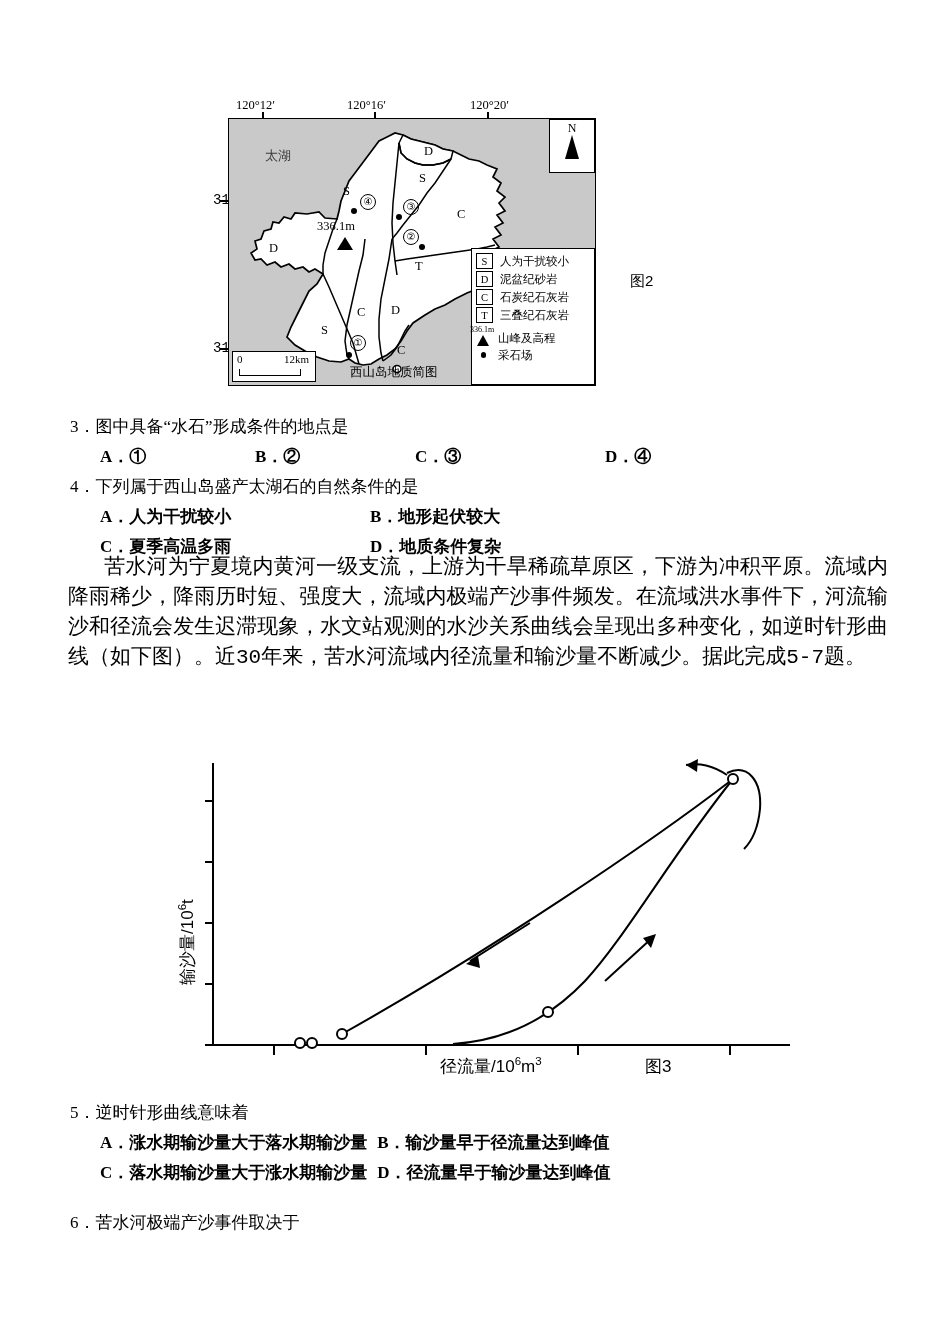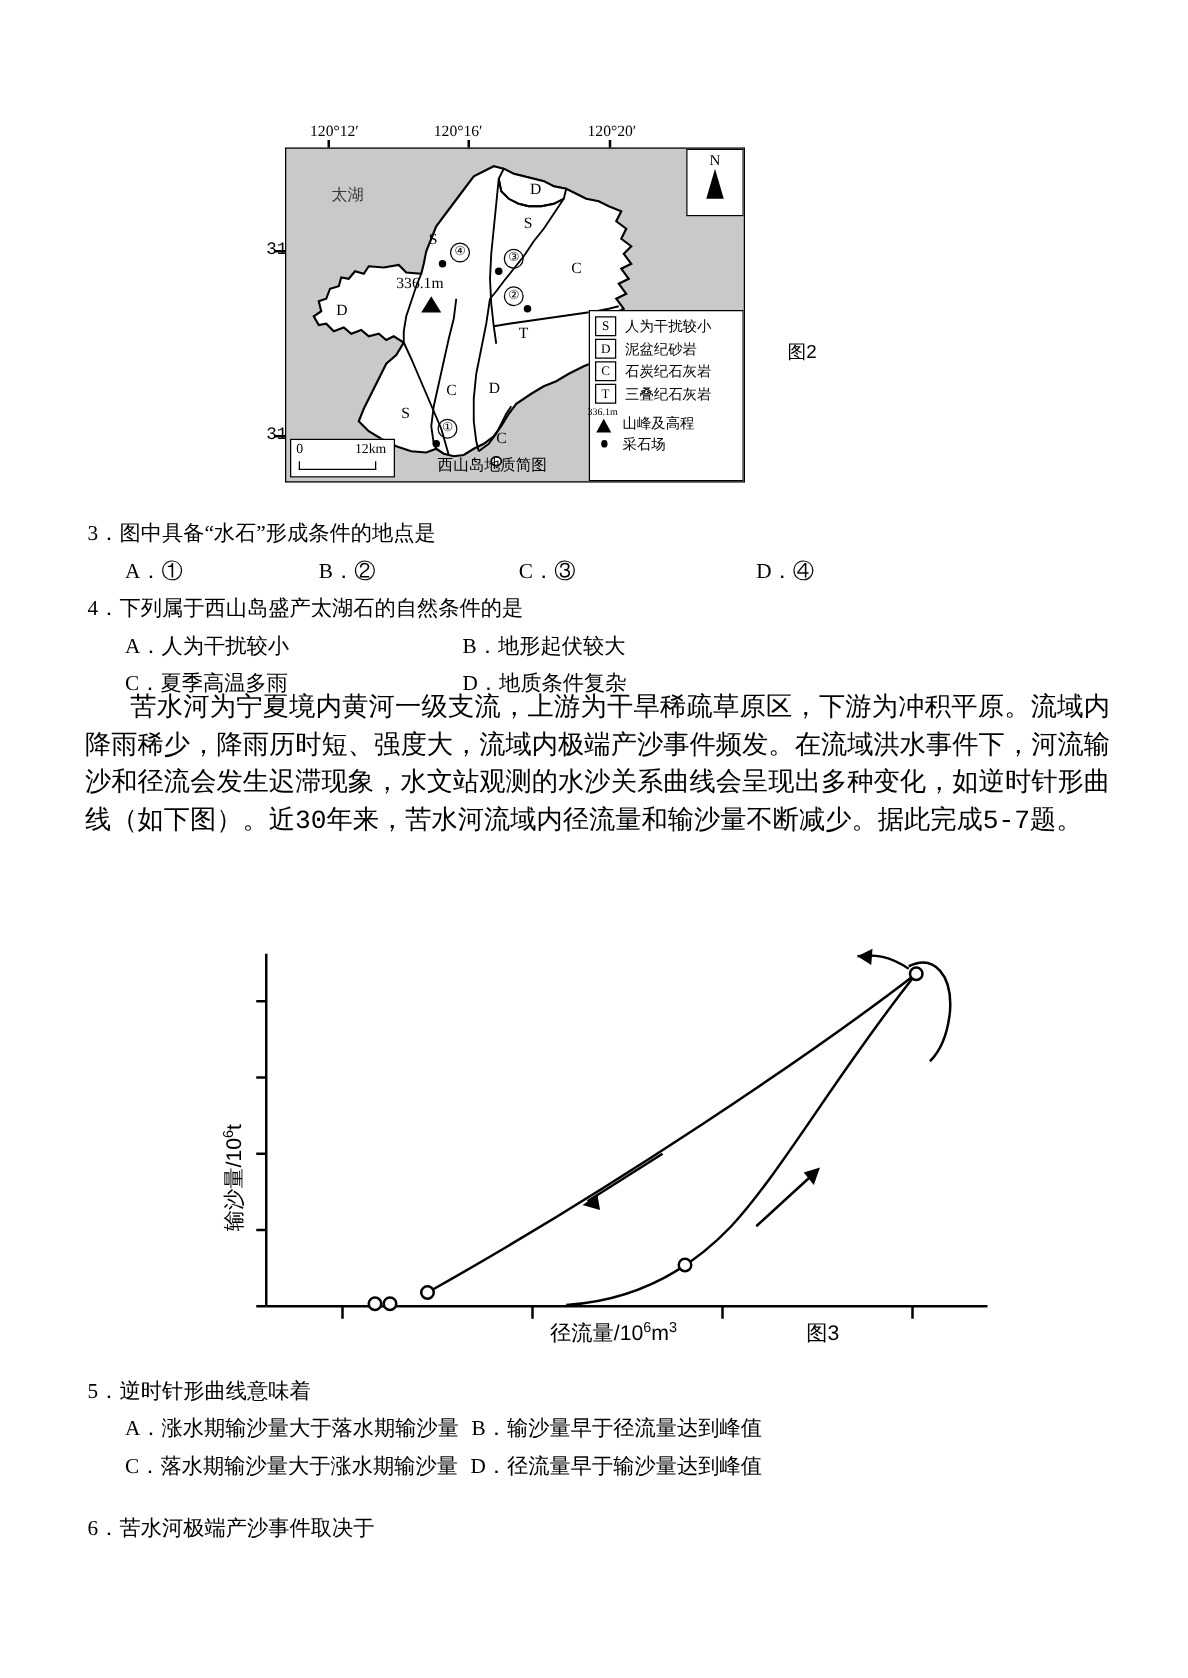--- a/index.html
+++ b/index.html
@@ -219,21 +219,21 @@
 
   
   .q-block {
     position: absolute;
     font-family: "Liberation Serif", "DejaVu Serif", serif;
     font-size: 17px;
     line-height: 30px;
     white-space: nowrap;
   }
   .q-stem { margin-left: 0px; }
-  .opt-row { display: flex; }
+  .opt-row { display: flex; font-weight: bold; }
   .opt { display: inline-block; }
 
   .para {
     position: absolute;
     left: 68px;
     top: 553px;
     width: 820px;
     font-size: 21px;
     line-height: 30px;
     text-align: justify;
@@ -272,21 +272,21 @@
     font-size: 17px;
     font-family: "Liberation Sans", sans-serif;
   }
   sup { font-size: 0.68em; vertical-align: super; }
 </style>
 </head>
 <body>
 
 <div class="fig2-wrap">
 
-  <div class="lon-label" style="left:236px; top:98px;margin-left:12px;">120°12′</div>
+  <div class="lon-label" style="left:236px; top:98px;">120°12′</div>
   <div class="lon-label" style="left:347px; top:98px;">120°16′</div>
   <div class="lon-label" style="left:470px; top:98px;">120°20′</div>
   <div class="tick-v" style="left:262px; top:112px; height:8px;"></div>
   <div class="tick-v" style="left:374px; top:112px; height:8px;"></div>
   <div class="tick-v" style="left:487px; top:112px; height:8px;"></div>
 
   <div class="lat-label" style="left:188px; top:192px;">31°8′</div>
   <div class="lat-label" style="left:188px; top:340px;">31°4′</div>
   <div class="tick-h" style="left:220px; top:200px; width:8px;"></div>
   <div class="tick-h" style="left:220px; top:348px; width:8px;"></div>

